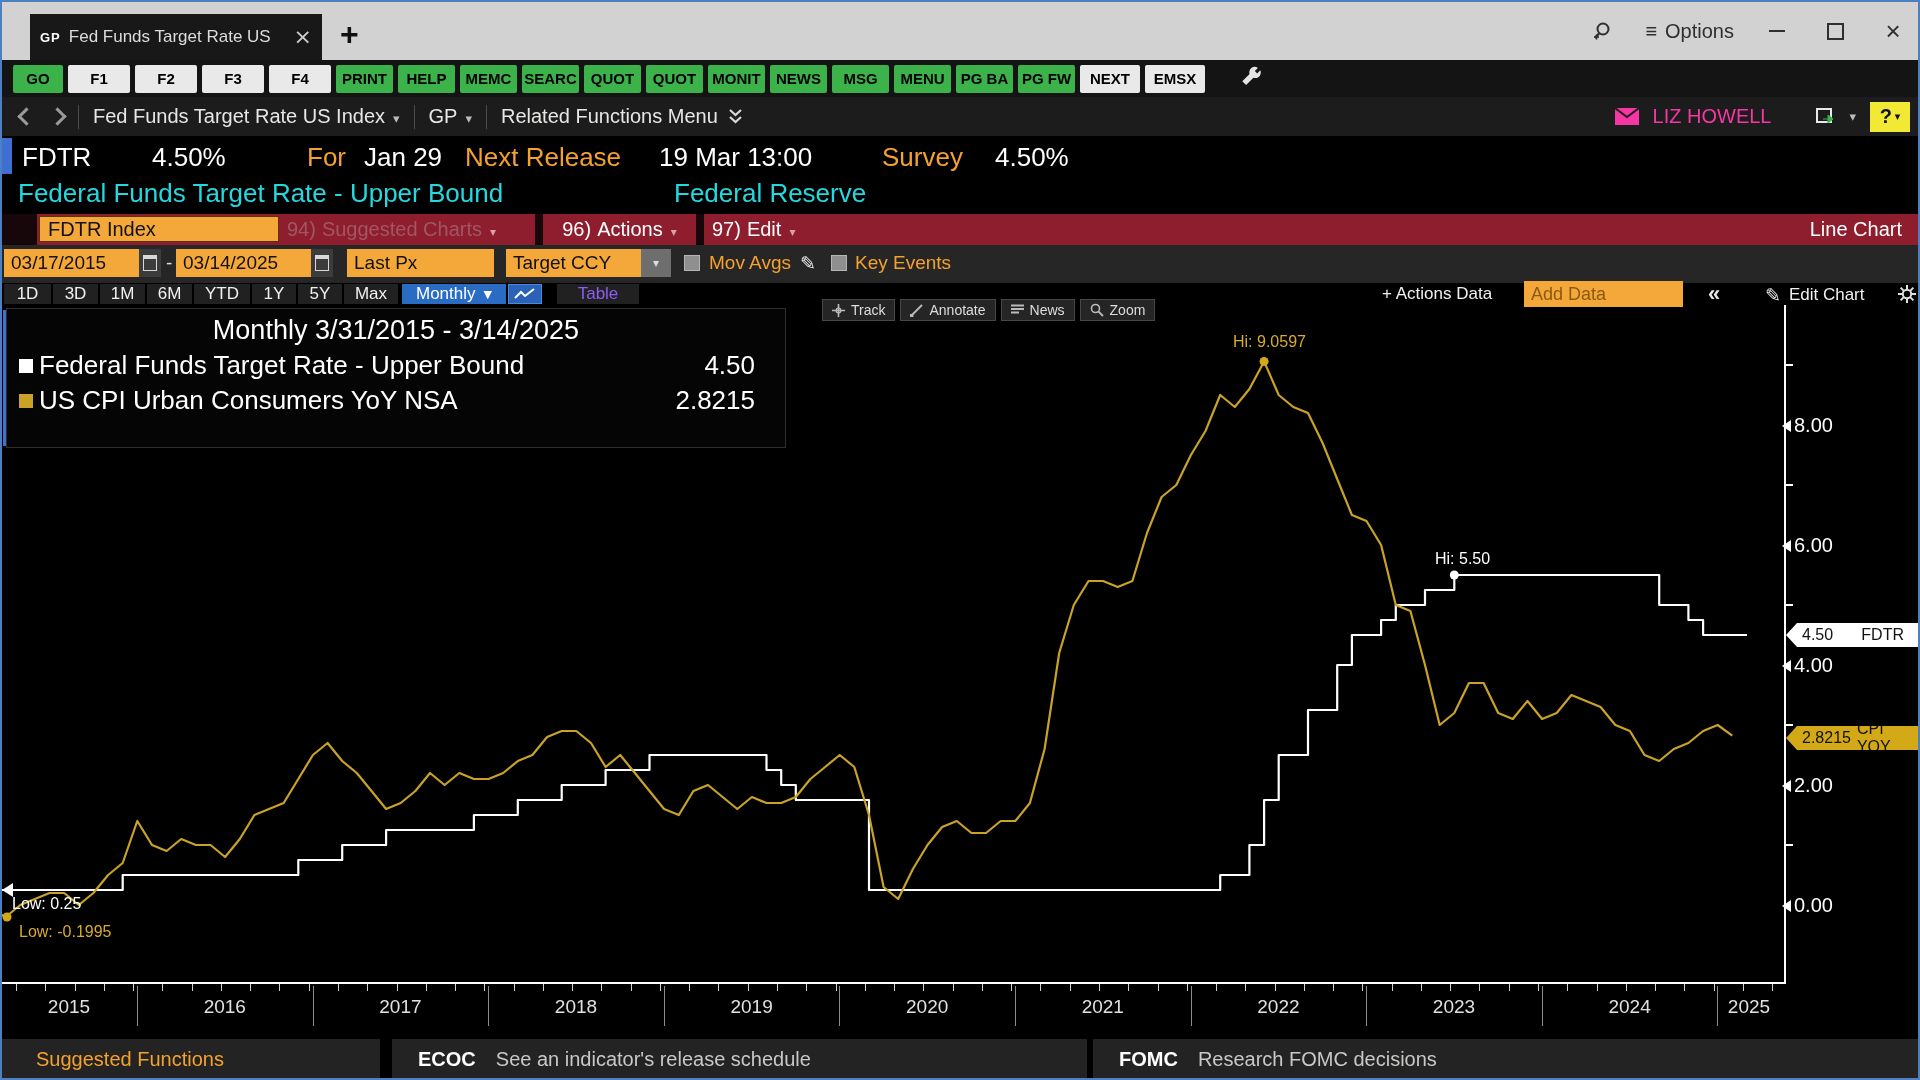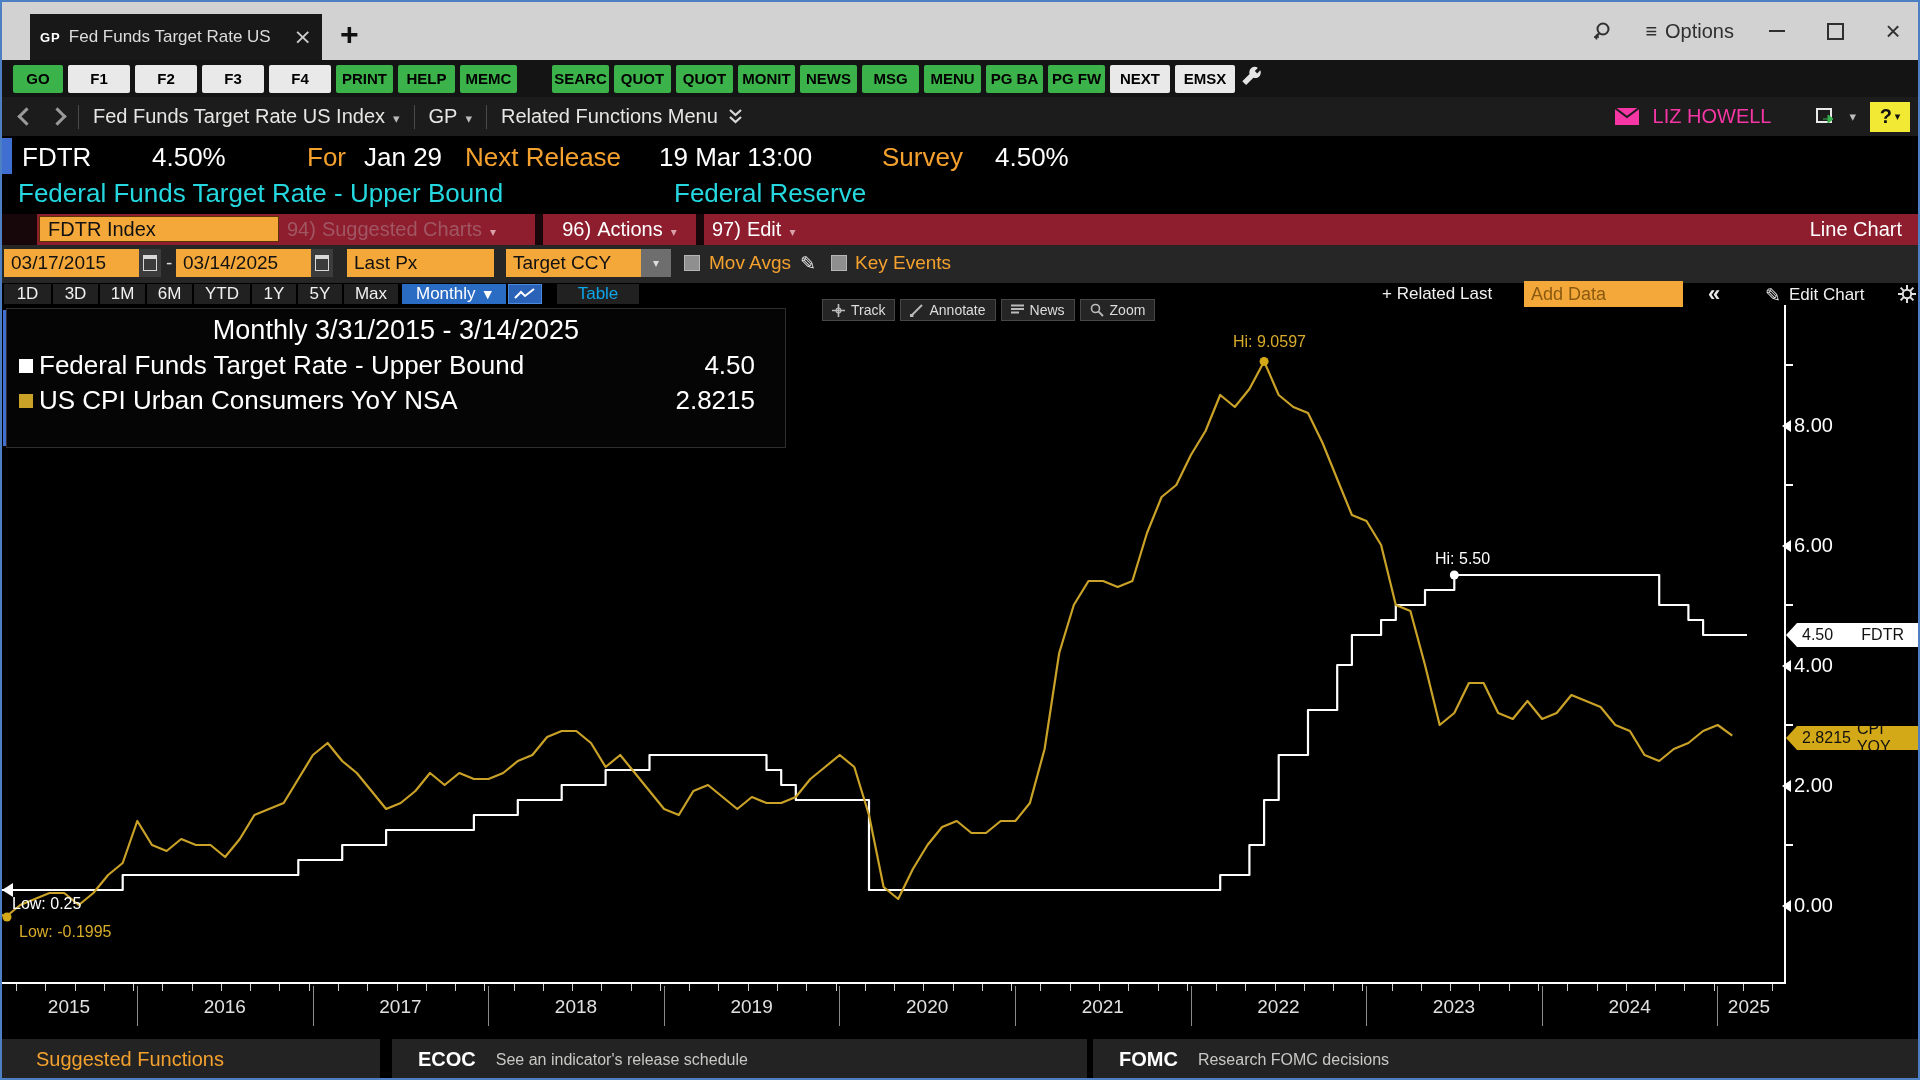--- a/index.html
+++ b/index.html
@@ -69,21 +69,21 @@
   .dlabel{position:absolute;top:7px;font-size:19px;color:#f5a12e;white-space:nowrap;}
   .dash{position:absolute;top:7px;font-size:19px;color:#ddd;}
   .pencil{color:#e8e8e8;font-size:19px;}
 
   
   #periodbar{position:absolute;left:0;top:281px;width:100%;height:22px;background:#000;}
   #period-tabs{position:absolute;left:2px;top:1px;display:flex;gap:2px;}
   .ptab{height:20px;background:#212121;color:#f0f0f0;font-size:17px;display:flex;align-items:center;justify-content:center;}
   #freq-btn{width:104px;height:20px;background:#2a6cc4;color:#fff;font-size:17px;display:flex;align-items:center;justify-content:center;gap:8px;}
   #charttype-btn{width:34px;height:20px;background:#2a62b8;border:1px solid #4a8ae0;box-sizing:border-box;display:flex;align-items:center;justify-content:center;}
-  #table-btn{width:82px;height:20px;background:#212121;color:#0ea5e9;font-size:17px;display:flex;align-items:center;justify-content:center;margin-left:13px;}
+  #table-btn{width:82px;height:20px;background:#212121;color:#8b5cf6;font-size:17px;display:flex;align-items:center;justify-content:center;margin-left:13px;}
   #related-btn{position:absolute;left:1380px;top:1px;width:127px;height:20px;color:#f0f0f0;font-size:17px;display:flex;align-items:center;gap:6px;white-space:nowrap;overflow:hidden;}
   #adddata-box{position:absolute;left:1522px;top:-2px;width:159px;height:26px;background:#f5a83a;color:#8a5a10;font-size:18px;display:flex;align-items:center;padding-left:7px;box-sizing:border-box;}
   #collapse-btn{position:absolute;left:1706px;top:-2px;font-size:22px;color:#e8e8e8;font-weight:bold;}
   #editchart-btn{position:absolute;left:1763px;top:1px;display:flex;align-items:center;gap:8px;color:#f0f0f0;font-size:17px;}
   #gear-btn{position:absolute;left:1895px;top:1px;}
 
   
   #plot{position:absolute;left:0;top:303px;width:1782px;height:677px;}
   #legend{position:absolute;left:4px;top:306px;width:780px;height:140px;background:rgba(5,5,5,.92);border:1px solid #2e2e2e;box-sizing:border-box;}
   #legend-accent{position:absolute;left:1px;top:308px;width:3px;height:136px;background:#3f6fd1;}
@@ -115,21 +115,21 @@
   .yearsep{position:absolute;top:2px;width:1px;height:40px;background:#8a8a8a;}
   .xtick{position:absolute;top:0;width:1px;height:7px;background:#cfcfcf;}
 
   
   .fpanel{position:absolute;top:1037px;height:41px;background:#232323;display:flex;align-items:center;}
   #fpanel-suggested{left:0;width:378px;}
   #fpanel-suggested span{margin-left:34px;color:#f5a12e;font-size:20px;}
   #fpanel-ecoc{left:390px;width:695px;}
   #fpanel-fomc{left:1091px;width:825px;}
   .fcode{font-weight:bold;color:#fff;font-size:20px;margin-left:26px;}
-  .fdesc{color:#c8c8c6;font-size:16px;margin-left:20px;}
+  .fdesc{color:#c8c8c6;font-size:20px;margin-left:20px;}
 
   svg.icon{display:block;}
 </style>
 </head>
 <body>
 
 <div id="screen">
 
   <div id="titlebar">
     <div id="tab">
@@ -164,21 +164,21 @@
   <div id="toolbar">
 
   <div class="fkey green" style="width: 50px;">GO</div>
       <div class="fkey light" style="width: 62px;">F1</div>
       <div class="fkey light" style="width: 62px;">F2</div>
       <div class="fkey light" style="width: 62px;">F3</div>
       <div class="fkey light" style="width: 62px;">F4</div>
       <div class="fkey green" style="width: 57px;">PRINT</div>
       <div class="fkey green" style="width: 57px;">HELP</div>
       <div class="fkey green" style="width: 57px;">MEMC</div>
-      <div class="fkey green" style="width: 57px; margin-left: 30px;">SEARC</div>
+      <div class="fkey green" style="width: 57px;">SEARC</div>
       <div class="fkey green" style="width: 57px;">QUOT</div>
       <div class="fkey green" style="width: 57px;">QUOT</div>
       <div class="fkey green" style="width: 57px;">MONIT</div>
       <div class="fkey green" style="width: 57px;">NEWS</div>
       <div class="fkey green" style="width: 57px;">MSG</div>
       <div class="fkey green" style="width: 57px;">MENU</div>
       <div class="fkey green" style="width: 57px;">PG BA</div>
       <div class="fkey green" style="width: 57px;">PG FW</div>
       <div class="fkey light" style="width: 60px;">NEXT</div>
       <div class="fkey light" style="width: 60px;">EMSX</div>
@@ -298,21 +298,21 @@
         <span>Monthly</span>
         <span class="g" style="font-size:11px;">▼</span>
       </div>
       <div id="charttype-btn">
         <svg class="icon" width="24" height="14" viewBox="0 0 24 14">
             <path d="M2 11l6-6 4 4 9-7" fill="none" stroke="#fff" stroke-width="2"></path>
           </svg>
       </div>
       <div id="table-btn">Table</div>
     </div>
-    <div id="related-btn">+ Related Last</div>
+    <div id="related-btn">+ Actions Data</div>
     <div id="adddata-box" placeholder="Add Data">
       <span>Add Data</span>
     </div>
     <div id="collapse-btn">«</div>
     <div id="editchart-btn">
       <span class="pencil g">✎</span>
       <span>Edit Chart</span>
     </div>
     <div id="gear-btn">
       <svg class="icon" width="20" height="20" viewBox="0 0 20 20">

